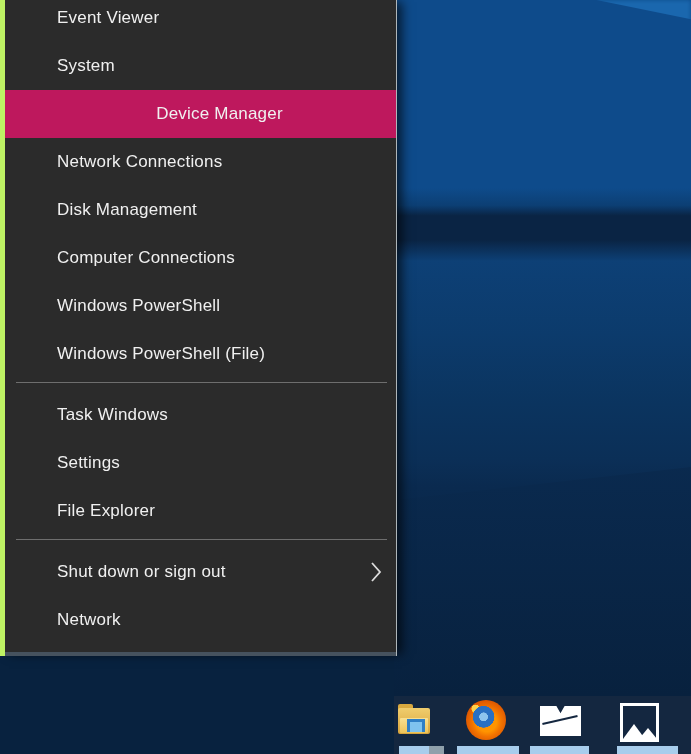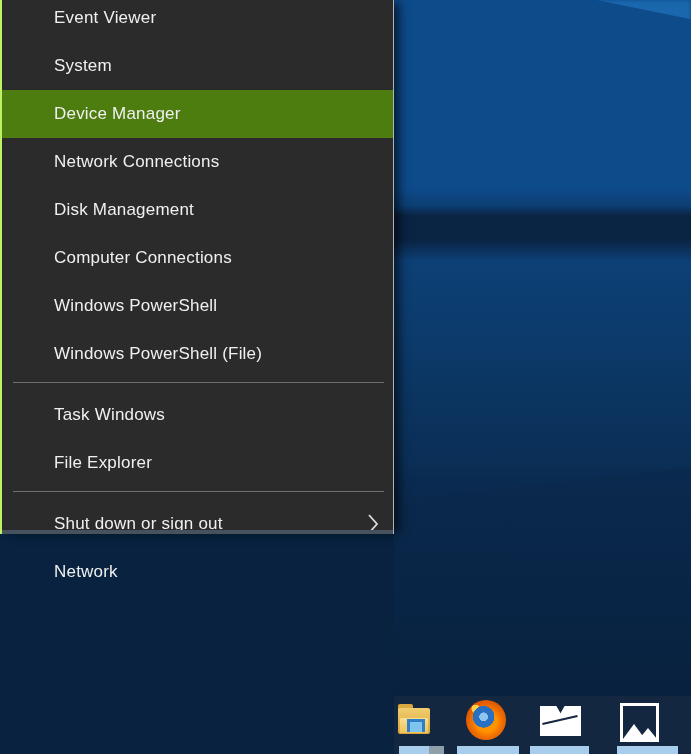--- a/index.html
+++ b/index.html
@@ -65,35 +65,35 @@
     border-left:11px solid transparent;border-right:11px solid transparent;border-bottom:15px solid #ffffff;}
   .icon-photos .m2{position:absolute;bottom:0;right:-1px;width:0;height:0;
     border-left:9px solid transparent;border-right:9px solid transparent;border-bottom:11px solid #ffffff;}
 
   
   .tb-bar{position:absolute;bottom:0;height:8px;background:#a8cdec;}
   .tb-bar .gray{position:absolute;right:0;top:0;bottom:0;width:15px;background:#8fa0ab;}
 
   
   .menu{
-    position:absolute;left:0;top:0;width:391px;height:534px;
+    position:absolute;left:0;top:0;width:391px;height:656px;
     background:#2b2b2b;
-    border-left:2px solid #bef264;
+    border-left:5px solid #bef264;
     border-right:1px solid #aeb6ba;
     box-shadow:7px 0 10px -2px rgba(0,0,0,.65);
     z-index:5;
   }
   .menu-list{position:absolute;top:-6px;left:0;right:0;}
   .menu-item{
     height:48px;display:flex;align-items:center;
     padding:0 14px 0 52px;
     color:#f0f0f0;font-size:17px;letter-spacing:.2px;
     cursor:default;white-space:nowrap;
   }
-  .menu-item.highlighted{background:#4d7c0f;}
+  .menu-item.highlighted{background:#be185d;justify-content:center;}
   .menu-item .chev{margin-left:auto;display:flex;align-items:center;}
   .menu-separator{height:13px;position:relative;}
   .menu-separator::after{content:"";position:absolute;left:11px;right:9px;top:4px;border-top:1px solid #6e6e6e;}
   .menu-bottom{position:absolute;left:0;right:0;bottom:0;height:4px;background:#46525e;}
 </style>
 </head>
 <body>
 
 <div class="wallpaper">
   <div class="beam"></div>
@@ -146,20 +146,23 @@
         <span>Windows PowerShell</span>
       </div>
       <div class="menu-item">
         <span>Windows PowerShell (File)</span>
       </div>
       <div class="menu-separator"></div>
       <div class="menu-item">
         <span>Task Windows</span>
       </div>
       <div class="menu-item">
+        <span>Settings</span>
+      </div>
+      <div class="menu-item">
         <span>File Explorer</span>
       </div>
       <div class="menu-separator"></div>
       <div class="menu-item">
         <span>Shut down or sign out</span>
         <span class="chev">
           <svg width="12" height="22" viewBox="0 0 12 22">
             <polyline points="2,2 10,11 2,20" fill="none" stroke="#dcdcdc" stroke-width="1.8"></polyline>
           </svg>
         </span>

